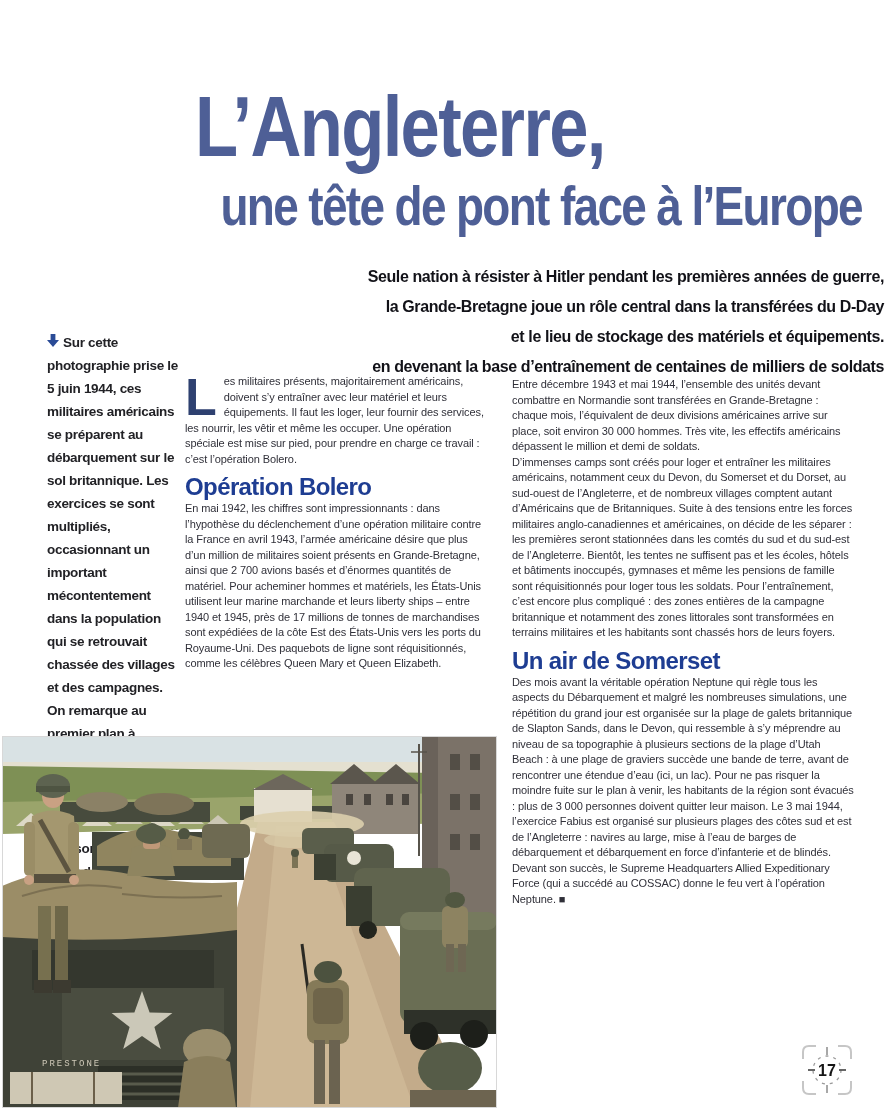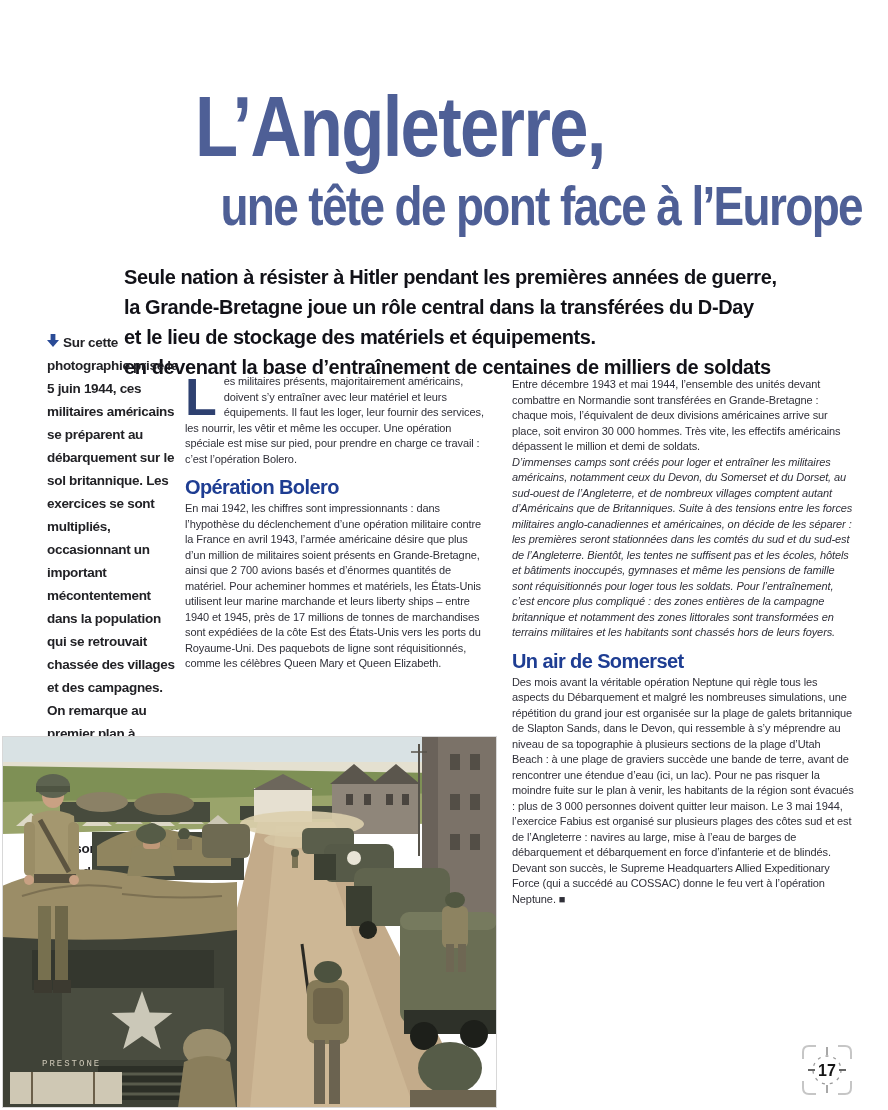--- a/index.html
+++ b/index.html
@@ -5,34 +5,34 @@
   html,body{margin:0;padding:0;background:#e9e9e9;}
   .page{position:relative;width:888px;height:1110px;background:#ffffff;margin:0 auto;
         font-family:"Liberation Sans",sans-serif;overflow:hidden;}
   
   .title-block{position:absolute;left:150px;top:78px;width:730px;text-align:left;color:#4e5f96;}
   .title-line1,.title-line2{display:inline-block;font-weight:700;letter-spacing:-2px;
         transform:scaleX(.82);transform-origin:50% 50%;white-space:nowrap;}
   .title-line1{font-size:86px;line-height:96px;}
   .title-line2{font-size:56px;line-height:60px;margin-top:2px;}
   
-  .intro{position:absolute;left:124px;top:262px;width:760px;text-align:left;
-         font-weight:700;font-size:20px;line-height:30px;color:#121218;letter-spacing:-0.4px;}
+  .intro{position:absolute;left:124px;top:262px;width:760px;text-align:right;
+         font-weight:700;font-size:16px;line-height:30px;color:#121218;letter-spacing:-0.4px;}
   
   .caption{position:absolute;left:47px;top:331px;width:132px;
            font-weight:700;font-size:13.5px;line-height:23px;color:#222226;letter-spacing:-0.3px;}
   .cap-arrow{display:inline-block;margin-right:4px;vertical-align:baseline;}
   
   .col{position:absolute;top:377px;font-size:11px;line-height:15.5px;letter-spacing:-0.1px;
        color:#303039;overflow:hidden;}
   .col-left{left:185px;width:306px;height:360px;top:374px;}
   .col-right{left:512px;width:342px;height:672px;}
   .col p{margin:0;}
-  .col p.sp{margin-bottom:0;font-style:italic;}
-  .col h2{margin:9px 0 3px 0;font-size:20px;line-height:22px;letter-spacing:-0.6px;
+  .col p.sp{margin-bottom:0;}
+  .col h2{margin:9px 0 3px 0;font-size:24px;line-height:22px;letter-spacing:-0.6px;
           color:#1e3d92;font-weight:700;}
   .dropcap{float:left;font-size:52px;line-height:42px;font-weight:700;color:#2e4070;
            padding:2px 7px 0 0;}
   .it{}
   
   .photo{position:absolute;left:2px;top:736px;width:495px;height:372px;border-radius:31px;}
   .photo svg{display:block;}
   
   .pagemark{position:absolute;left:799px;top:1042px;width:56px;height:56px;}
 </style>

